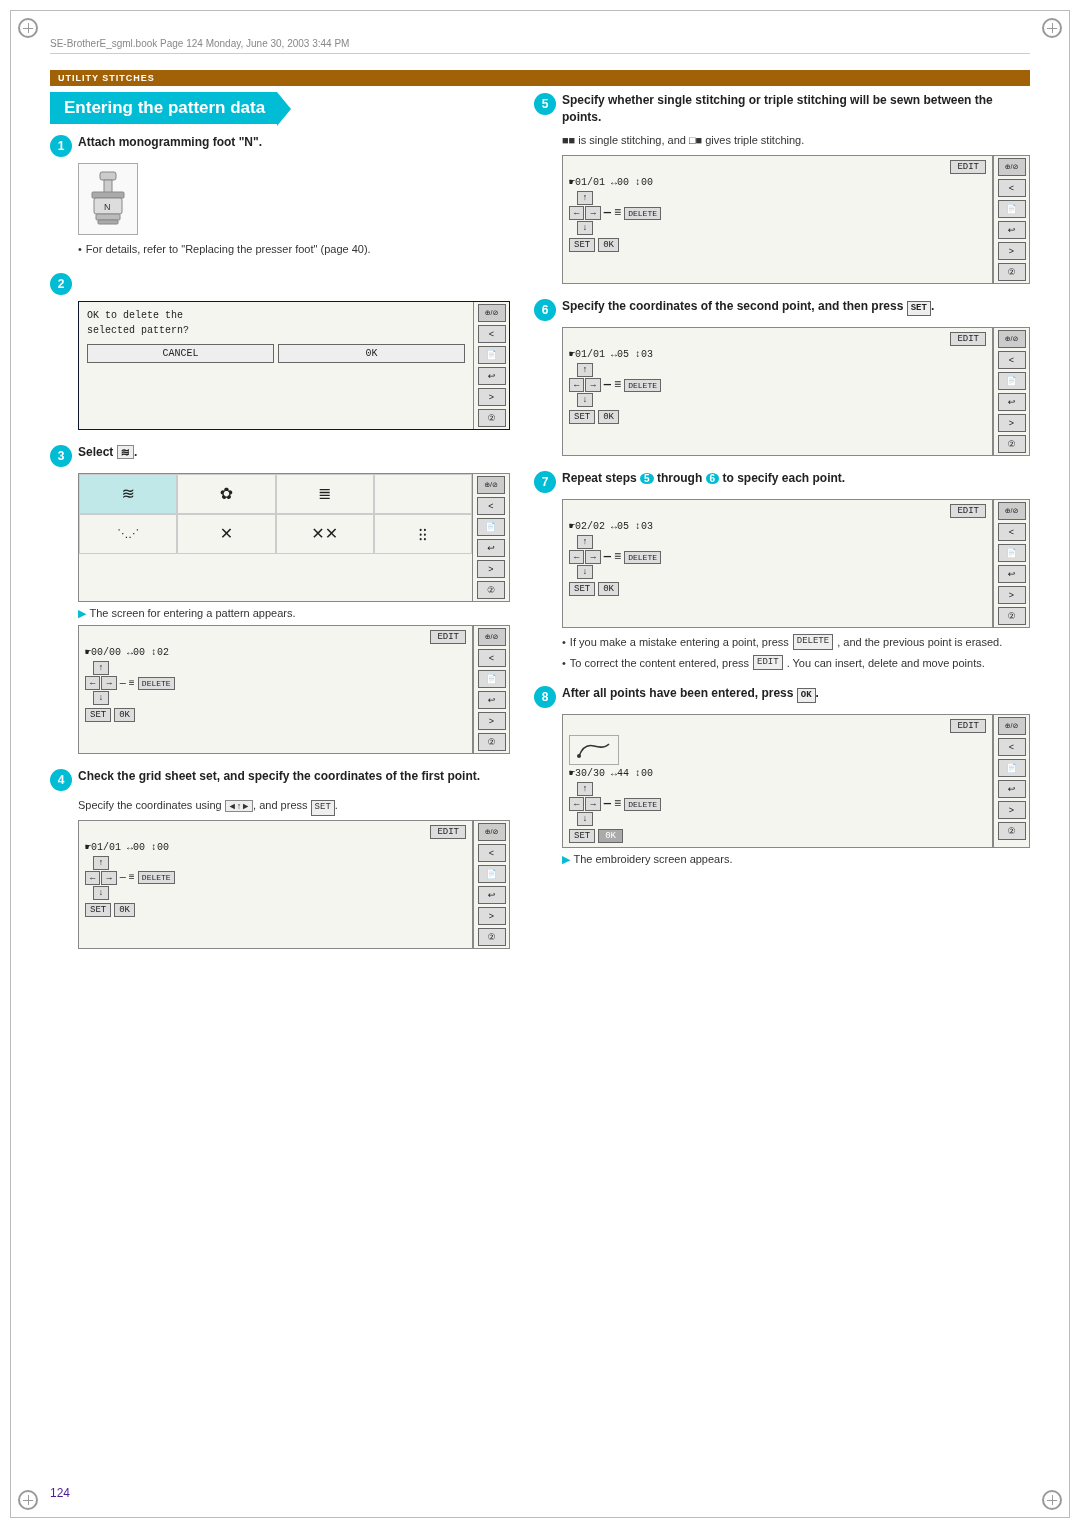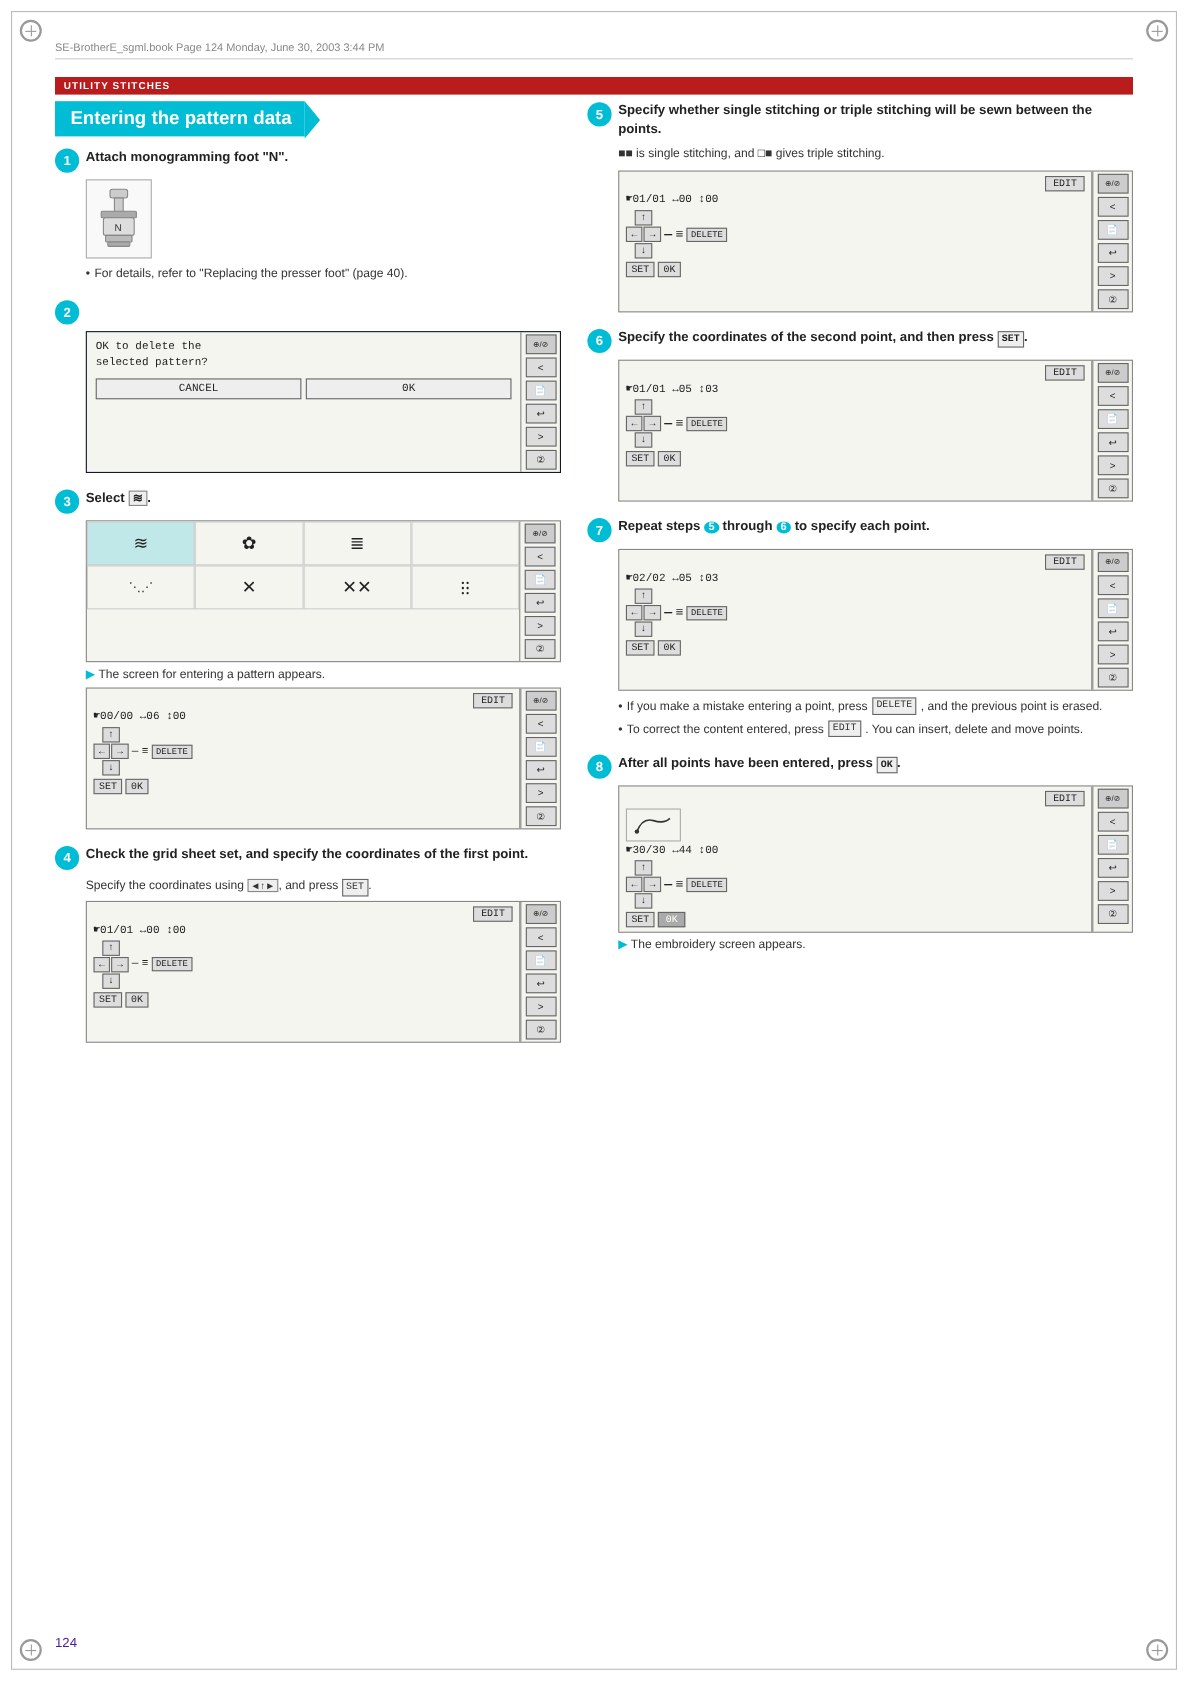--- a/index.html
+++ b/index.html
@@ -54,21 +54,21 @@
       padding-bottom: 4px;
     }
 
     
     .utility-bar {
       position: absolute;
       top: 70px;
       left: 50px;
       right: 50px;
       height: 16px;
-      background: #b91c1c;
+      background: #a16207;
       display: flex;
       align-items: center;
       padding: 0 8px;
     }
     .utility-bar span {
       font-size: 9px;
       color: #fff;
       font-weight: bold;
       letter-spacing: 1px;
       text-transform: uppercase;
@@ -381,21 +381,21 @@
         </div>
       </div>
       <div class="note-text"><span class="arrow-right">▶</span>The screen for entering a pattern appears.</div>
 
       <div style="margin-left:28px; margin-top:4px;">
         <div style="display:flex; border:1px solid #888; background:#f5f5f0;">
           <div style="flex:1; padding:4px 6px; border-right:1px solid #888;">
             <div style="display:flex; justify-content:flex-end;">
                 <span class="edit-btn">EDIT</span>
               </div>
-            <div style="font-family:'Courier New',monospace; font-size:10px; margin:2px 0;">☛00/00 ↔06 ↕00</div>
+            <div style="font-family:'Courier New',monospace; font-size:10px; margin:2px 0;">☛00/00 ↔00 ↕02</div>
             <div style="display:flex; align-items:center; gap:3px; margin-top:3px;">
               <div style="display:flex; flex-direction:column; align-items:center; gap:1px;">
                 <div style="display:flex; gap:1px;">
                   <div class="ctrl-btn">↑</div>
                 </div>
                 <div style="display:flex; gap:1px;">
                   <div class="ctrl-btn">←</div>
                   <div class="ctrl-btn">→</div>
                 </div>
                 <div style="display:flex; gap:1px;">

